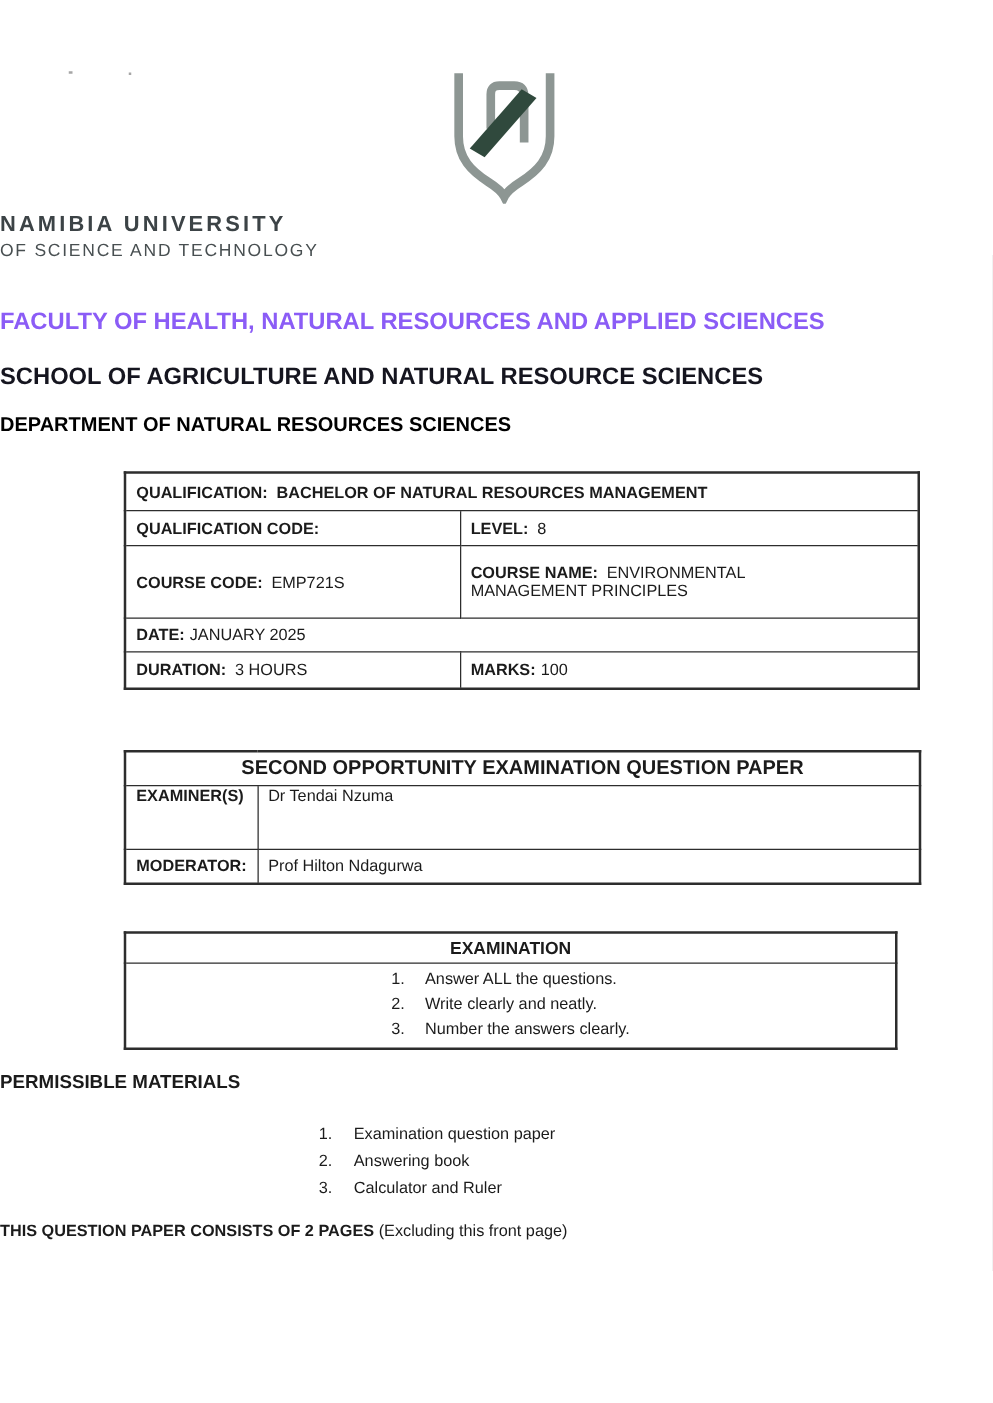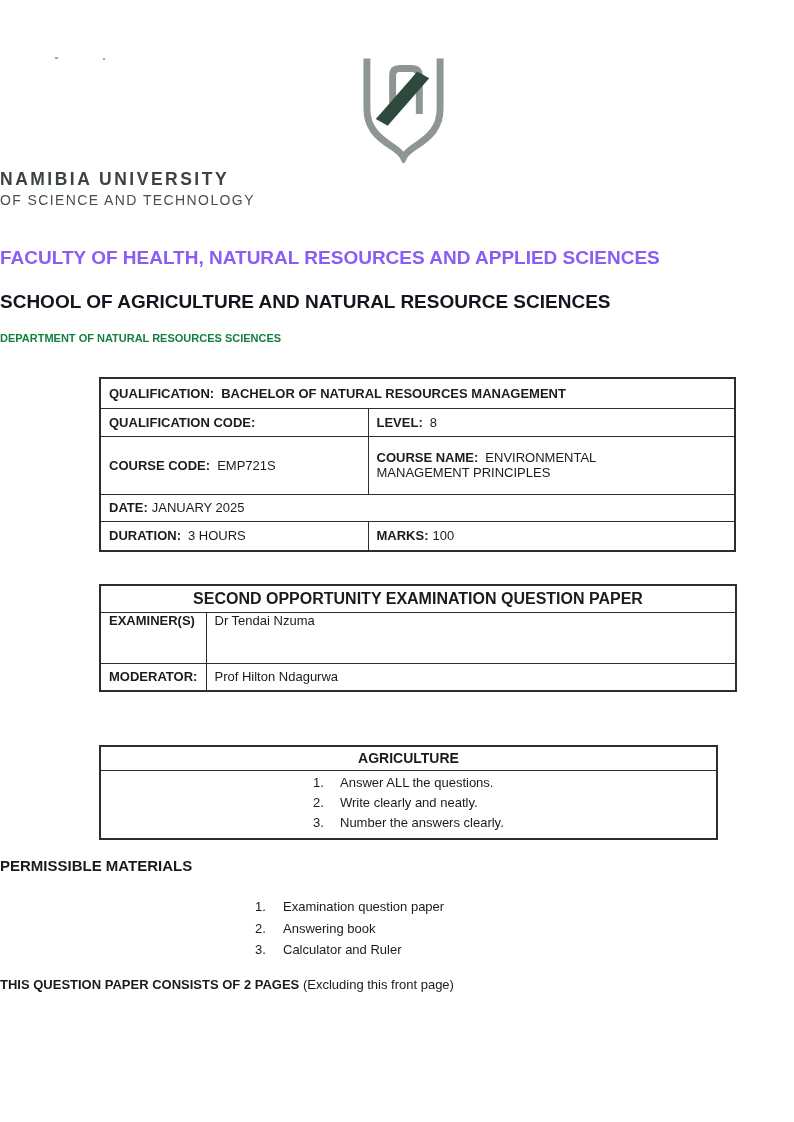--- a/index.html
+++ b/index.html
@@ -13,35 +13,35 @@
   .center { left:0; width:686px; text-align:left; }
   .speck { position:absolute; background:#a6a6a6; }
 
   
   .wordmark1 { top:169px; font-size:17.5px; font-weight:700; letter-spacing:2.5px; color:#3c4346; }
   .wordmark2 { top:192px; font-size:14px; font-weight:400; letter-spacing:1.4px; color:#484f51; }
 
   
   .h-faculty    { top:247px; font-size:19px; font-weight:700; color:#8b5cf6; }
   .h-school     { top:291px; font-size:19px; font-weight:700; color:#15151f; }
-  .h-department { top:332px; font-size:11px; font-weight:700; color:#15803d; }
+  .h-department { top:332px; font-size:16px; font-weight:700; color:#000000; }
 
   table { border-collapse:collapse; table-layout:fixed; }
   td { border:1.6px solid #2d2d2d; font-size:13px; padding:2px 8px; vertical-align:middle; }
   .t-outer { border:2px solid #2d2d2d; }
   .lbl { font-weight:700; }
   .val { margin-left:7px; }
   .val-bold { font-weight:700; }
 
   .t1 { position:absolute; left:99px; top:377px; width:635px; }
   .t1 .r-a { height:30px; } .t1 .r-b { height:28px; } .t1 .r-c { height:58px; }
   .t1 .r-d { height:27px; } .t1 .r-e { height:30px; }
   .t1 .coursename { padding-right:52px; }
 
-  .t2 { position:absolute; left:99px; top:584px; width:636px; }
+  .t2 { position:absolute; left:99px; top:600px; width:636px; }
   .t2 .hdr { height:27px; text-align:center; font-weight:700; font-size:16px; }
   .t2 .r-exam { height:51px; } .t2 .r-exam td { vertical-align:top; padding-top:0; }
   .t2 .r-mod { height:28px; }
 
   .t3 { position:absolute; left:99px; top:745px; width:619px; }
   .t3 .hdr { height:24px; text-align:center; font-weight:700; font-size:14px; }
   .t3 .body { height:67px; vertical-align:top; padding:2px 0 5px 212px; }
 
   .numlist { counter-reset: li; }
   .numitem { counter-increment: li; display:flex; line-height:20px; font-size:13px; }
@@ -135,21 +135,21 @@
     <tr class="r-mod">
       <td class="lbl">MODERATOR:</td>
       <td>Prof Hilton Ndagurwa</td>
     </tr>
   </tbody>
     </table>
 
   <table class="t3 t-outer">
     <tbody>
         <tr>
-          <td class="hdr">AGRICULTURE</td>
+          <td class="hdr">EXAMINATION</td>
         </tr>
     <tr>
       <td class="body">
         <div class="numlist">
           <div class="numitem">
                 <span class="num"></span>
                 <span>Answer ALL the questions.</span>
               </div>
           <div class="numitem">
                 <span class="num"></span>

